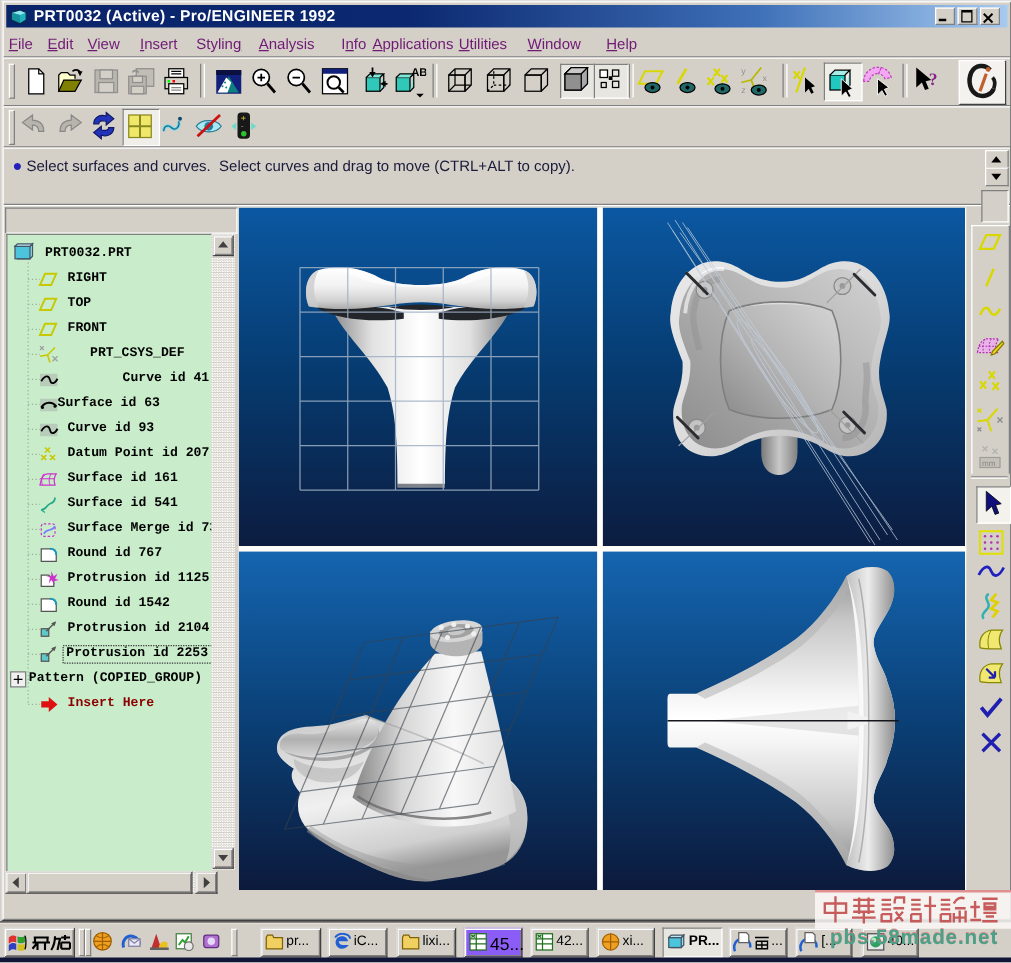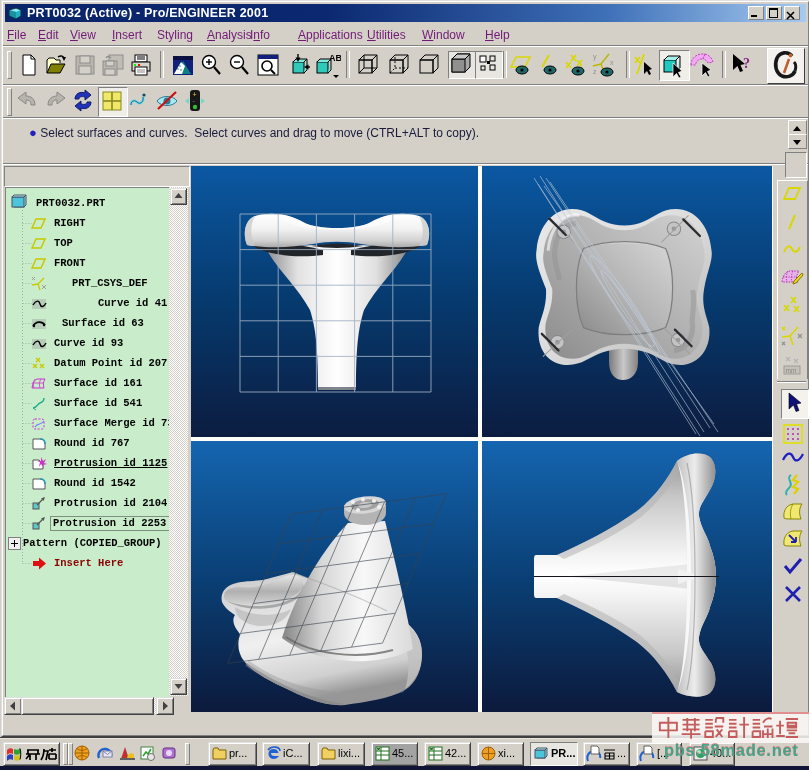--- a/index.html
+++ b/index.html
@@ -30,21 +30,21 @@
   <div class="abs" style="left:1px;top:1px;width:805px;height:733px;border:1px solid;border-color:#fff #808080 #808080 #fff;"></div>
 
   <div class="abs" style="left:4px;top:4px;width:801px;height:18px;
        background:linear-gradient(to right,#0a246a 0%,#0b2870 40%,#3e70b8 75%,#a6caf0 100%);">
     <svg class="abs" style="left:2px;top:1px" width="16" height="16" viewBox="0 0 16 16">
       <polygon points="2,5 9,3 14,5 14,11 9,14 2,11" fill="#20b2c0"></polygon>
       <polygon points="2,5 9,3 14,5 9,7" fill="#8ee6ee"></polygon>
       <polygon points="2,5 9,7 9,14 2,11" fill="#17929e"></polygon>
       <polygon points="2,5 9,3 14,5 14,11 9,14 2,11" fill="none" stroke="#0a2a4a" stroke-width="1"></polygon>
     </svg>
-    <span class="abs" style="left:22px;top:2px;color:#fff;font-size:12.5px;font-weight:bold;letter-spacing:.2px;">PRT0032 (Active) - Pro/ENGINEER 2001</span>
+    <span class="abs" style="left:22px;top:2px;color:#fff;font-size:12.5px;font-weight:bold;letter-spacing:.2px;">PRT0032 (Active) - Pro/ENGINEER 1992</span>
 
     <div class="abs raised" style="left:743px;top:2px;width:14px;height:12px;background:#d4d0c8;">
       <div class="abs" style="left:2px;top:8px;width:6px;height:2px;background:#000;"></div>
     </div>
     <div class="abs raised" style="left:761px;top:2px;width:14px;height:12px;background:#d4d0c8;">
       <div class="abs" style="left:2px;top:1px;width:7px;height:7px;border:1px solid #000;border-top:2px solid #000;"></div>
     </div>
     <div class="abs raised" style="left:779px;top:2px;width:14px;height:12px;background:#d4d0c8;">
       <svg width="12" height="10">
           <path d="M2,1 L9,8 M9,1 L2,8" stroke="#000" stroke-width="1.6"></path>
@@ -52,21 +52,21 @@
     </div>
   </div>
 
   <div class="abs" style="left:0px;top:24px;width:805px;height:21px;">
     <span class="menuitem" style="left:6px;"><u>F</u>ile</span>
     <span class="menuitem" style="left:37px;"><u>E</u>dit</span>
     <span class="menuitem" style="left:69px;"><u>V</u>iew</span>
     <span class="menuitem" style="left:111px;"><u>I</u>nsert</span>
     <span class="menuitem" style="left:156px;">Stylin<u>g</u></span>
     <span class="menuitem" style="left:206px;"><u>A</u>nalysis</span>
-    <span class="menuitem" style="left:249px;">I<u>n</u>fo</span>
+    <span class="menuitem" style="left:272px;">I<u>n</u>fo</span>
     <span class="menuitem" style="left:297px;"><u>A</u>pplications</span>
     <span class="menuitem" style="left:366px;"><u>U</u>tilities</span>
     <span class="menuitem" style="left:421px;"><u>W</u>indow</span>
     <span class="menuitem" style="left:484px;"><u>H</u>elp</span>
   </div>
   <div class="abs ridge-h" style="left:2px;top:45px;width:805px;"></div>
 
   <div class="abs" id="tb1" style="left:2px;top:47px;width:805px;height:37px;">
     <div class="abs grip" style="left:4px;top:4px;height:26px;"></div>
 
@@ -278,21 +278,21 @@
       <text x="9.5" y="9" font-size="7" fill="#e8c838">+</text>
       <text x="9.5" y="15" font-size="7" fill="#888">-</text>
       <circle cx="12" cy="19" r="2.2" fill="#30c030"></circle>
       <path d="M2,13 L6,10 L6,16 Z" fill="#70d8c8"></path>
       <path d="M22,13 L18,10 L18,16 Z" fill="#70d8c8"></path>
     </svg>
   </div>
   <div class="abs ridge-h" style="left:2px;top:117px;width:805px;"></div>
 
   <div class="abs" style="left:2px;top:119px;width:805px;height:33px;">
-    <div class="abs" style="left:26px;top:6px;font-size:12px;color:#00004a;">
+    <div class="abs" style="left:7px;top:6px;font-size:12px;color:#00004a;">
       <span style="color:#2222bb;font-size:13px;">●</span>&nbsp;<span style="color:#1a1a3a;">Select surfaces and curves.&nbsp; Select curves and drag to move (CTRL+ALT to copy).</span>
     </div>
 
     <div class="abs raised" style="left:785px;top:1px;width:17px;height:13px;background:#d4d0c8;">
       <svg width="17" height="13">
           <polygon points="8,4 12,9 4,9" fill="#000"></polygon>
         </svg>
     </div>
     <div class="abs raised" style="left:785px;top:15px;width:17px;height:13px;background:#d4d0c8;">
       <svg width="17" height="13">
@@ -429,28 +429,28 @@
       </g>
 
       <rect x="44.5" y="328.5" width="122" height="14" fill="none" stroke="#333" stroke-width="1" stroke-dasharray="1,1"></rect>
     </svg>
     <div class="abs" style="left:30px;top:9px;">PRT0032.PRT</div>
     <div class="abs" style="left:48px;top:29px;">RIGHT</div>
     <div class="abs" style="left:48px;top:49px;">TOP</div>
     <div class="abs" style="left:48px;top:69px;">FRONT</div>
     <div class="abs" style="left:48px;top:89px;padding-left:18px;">PRT_CSYS_DEF</div>
     <div class="abs" style="left:48px;top:109px;padding-left:44px;">Curve id 41</div>
-    <div class="abs" style="left:56px;top:129px;">Surface id 63</div>
+    <div class="abs" style="left:40px;top:129px;">Surface id 63</div>
     <div class="abs" style="left:48px;top:149px;">Curve id 93</div>
     <div class="abs" style="left:48px;top:169px;">Datum Point id 207</div>
     <div class="abs" style="left:48px;top:189px;text-align:right;">Surface id 161</div>
     <div class="abs" style="left:48px;top:209px;">Surface id 541</div>
     <div class="abs" style="left:48px;top:229px;">Surface Merge id 737</div>
     <div class="abs" style="left:48px;top:249px;">Round id 767</div>
-    <div class="abs" style="left:48px;top:269px;text-decoration:underline;">Protrusion id 1125</div>
+    <div class="abs" style="left:48px;top:269px;">Protrusion id 1125</div>
     <div class="abs" style="left:48px;top:289px;">Round id 1542</div>
     <div class="abs" style="left:48px;top:309px;">Protrusion id 2104</div>
     <div class="abs" style="left:47px;top:329px;">Protrusion id 2253</div>
     <div class="abs" style="left:17px;top:349px;">Pattern (COPIED_GROUP)</div>
     <div class="abs" style="left:48px;top:369px;color:#8b0000;">Insert Here</div>
   </div>
 
   <div class="abs" id="treevsb" style="left:168px;top:187px;width:19px;height:509px;
        background:repeating-conic-gradient(#fff 0 25%, #d4d0c8 0 50%) 0 0/2px 2px;">
     <div class="abs raised2" style="left:1px;top:1px;width:15px;height:15px;background:#d4d0c8;">
@@ -867,21 +867,21 @@
         <path d="M2,4 C6,-1 14,1 14,5" fill="none" stroke="#2060d0" stroke-width="1.6"></path>
       </svg>
     <span class="abs" style="left:20px;top:4px;">iC...</span>
   </div>
   <div class="abs raised2" style="left:317px;top:4px;width:46px;height:22px;background:#d4d0c8;font-size:11px;">
     <svg class="abs" style="left:3px;top:4px" width="15" height="13" viewBox="0 0 15 13">
         <path d="M1,12 L1,3 L2,1 L6,1 L7,3 L14,3 L14,12 Z" fill="#f0d060" stroke="#806000"></path>
       </svg>
     <span class="abs" style="left:20px;top:4px;">lixi...</span>
   </div>
-  <div class="abs raised2" style="left:371px;top:4px;width:45px;height:22px;background:#a3a3a3;font-size:11px;">
+  <div class="abs raised2" style="left:371px;top:4px;width:45px;height:22px;background:#8b5cf6;font-size:14px;">
     <svg class="abs" style="left:3px;top:3px" width="15" height="15" viewBox="0 0 15 15">
         <rect x="1" y="1" width="13" height="13" fill="#fff" stroke="#207020"></rect>
         <path d="M1,5 L14,5 M1,9 L14,9 M6,1 L6,14" stroke="#207020"></path>
         <path d="M2,2 L5,4 M5,2 L2,4" stroke="#207020" stroke-width="1.2"></path>
       </svg>
     <span class="abs" style="left:20px;top:4px;">45...</span>
   </div>
   <div class="abs raised2" style="left:424px;top:4px;width:45px;height:22px;background:#d4d0c8;font-size:11px;">
     <svg class="abs" style="left:3px;top:3px" width="15" height="15" viewBox="0 0 15 15">
         <rect x="1" y="1" width="13" height="13" fill="#fff" stroke="#207020"></rect>

